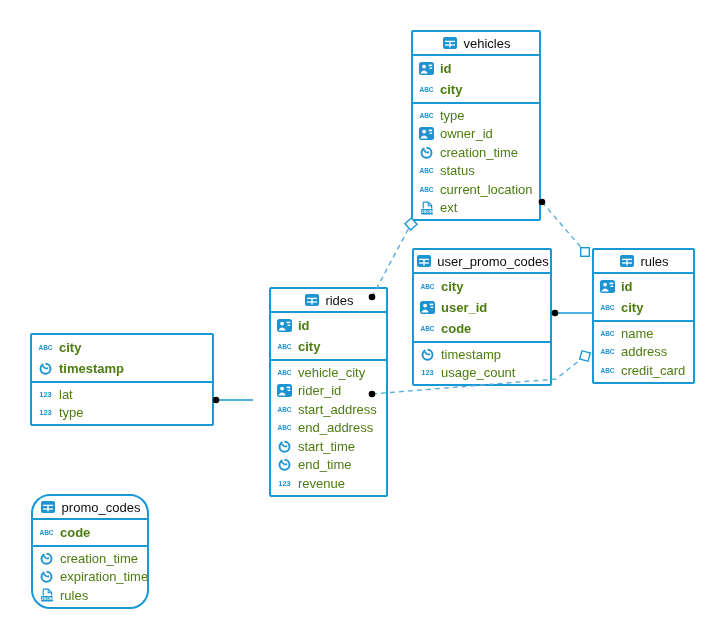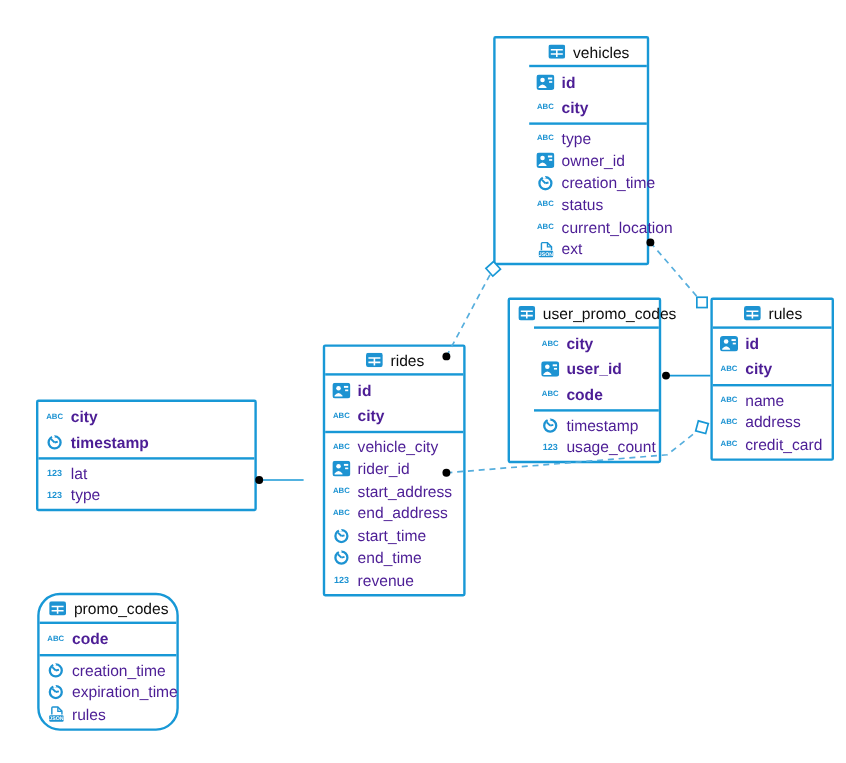--- a/index.html
+++ b/index.html
@@ -13,33 +13,33 @@
   }
   .thead{
     height:22px;display:flex;align-items:center;justify-content:center;gap:5px;
     border-bottom:2px solid #1898d6;font-size:13px;color:#0d0d0d;white-space:nowrap;
   }
   .sec{padding:2px 0;}
   .sec.pk{border-bottom:2px solid #1898d6;}
   .row{display:flex;align-items:center;gap:5px;padding-left:5px;white-space:nowrap;}
   .sec.pk .row{height:21px;}
   .sec.flds .row{height:18.5px;}
-  .fname{font-size:13px;color:#4c1d95;}
+  .fname{font-size:13px;color:#4d7c0f;}
   .sec.pk .fname{font-weight:bold;}
   .icon{display:inline-flex;align-items:center;justify-content:center;width:17px;flex:0 0 17px;}
   .abc{font-size:6.5px;font-weight:bold;color:#1d93d2;letter-spacing:0;}
   .num{font-size:7.5px;font-weight:bold;color:#1d93d2;letter-spacing:0;}
   svg.conn{position:absolute;left:0;top:0;z-index:5;pointer-events:none;}
 </style>
 </head>
 <body>
 
 <div class="canvas">
   <div id="tables">
-      <div class="table" style="left: 411px; top: 30px; width: 130px; padding-left: 28px;">
+      <div class="table" style="left: 411px; top: 30px; width: 130px;">
         <div class="thead">
           <span class="icon">
             <svg width="14" height="12" viewBox="0 0 14 12">
               <rect x="0" y="0" width="14" height="12" rx="2" fill="#1d93d2"></rect>
               <line x1="2" y1="4.4" x2="12" y2="4.4" stroke="#fff" stroke-width="1.3"></line>
               <line x1="2" y1="8" x2="12" y2="8" stroke="#fff" stroke-width="1.3"></line>
               <line x1="7" y1="4.4" x2="7" y2="10.5" stroke="#fff" stroke-width="1.3"></line>
             </svg>
           </span>
           <span>vehicles</span>
@@ -112,21 +112,21 @@
                 <path d="M3.2 7.5 V2 q0 -0.8 0.8 -0.8 h4.2 l3.4 3.4 V7.5" fill="none" stroke="#1d93d2" stroke-width="1.2"></path>
                 <path d="M8.2 1.4 V4.8 H11.4" fill="none" stroke="#1d93d2" stroke-width="1.1"></path>
                 <rect x="1" y="8" width="12" height="5.4" rx="1" fill="#1d93d2"></rect>
                 <text x="7" y="12.2" font-size="4.4" font-weight="bold" fill="#fff" text-anchor="middle" font-family="Liberation Sans,sans-serif">JSON</text>
               </svg>
             </span>
             <span class="fname">ext</span>
           </div>
         </div>
       </div>
-      <div class="table" style="left: 423px; top: 248px; width: 128px; padding-left: 20px;">
+      <div class="table" style="left: 412px; top: 248px; width: 140px;">
         <div class="thead">
           <span class="icon">
             <svg width="14" height="12" viewBox="0 0 14 12">
               <rect x="0" y="0" width="14" height="12" rx="2" fill="#1d93d2"></rect>
               <line x1="2" y1="4.4" x2="12" y2="4.4" stroke="#fff" stroke-width="1.3"></line>
               <line x1="2" y1="8" x2="12" y2="8" stroke="#fff" stroke-width="1.3"></line>
               <line x1="7" y1="4.4" x2="7" y2="10.5" stroke="#fff" stroke-width="1.3"></line>
             </svg>
           </span>
           <span>user_promo_codes</span>

